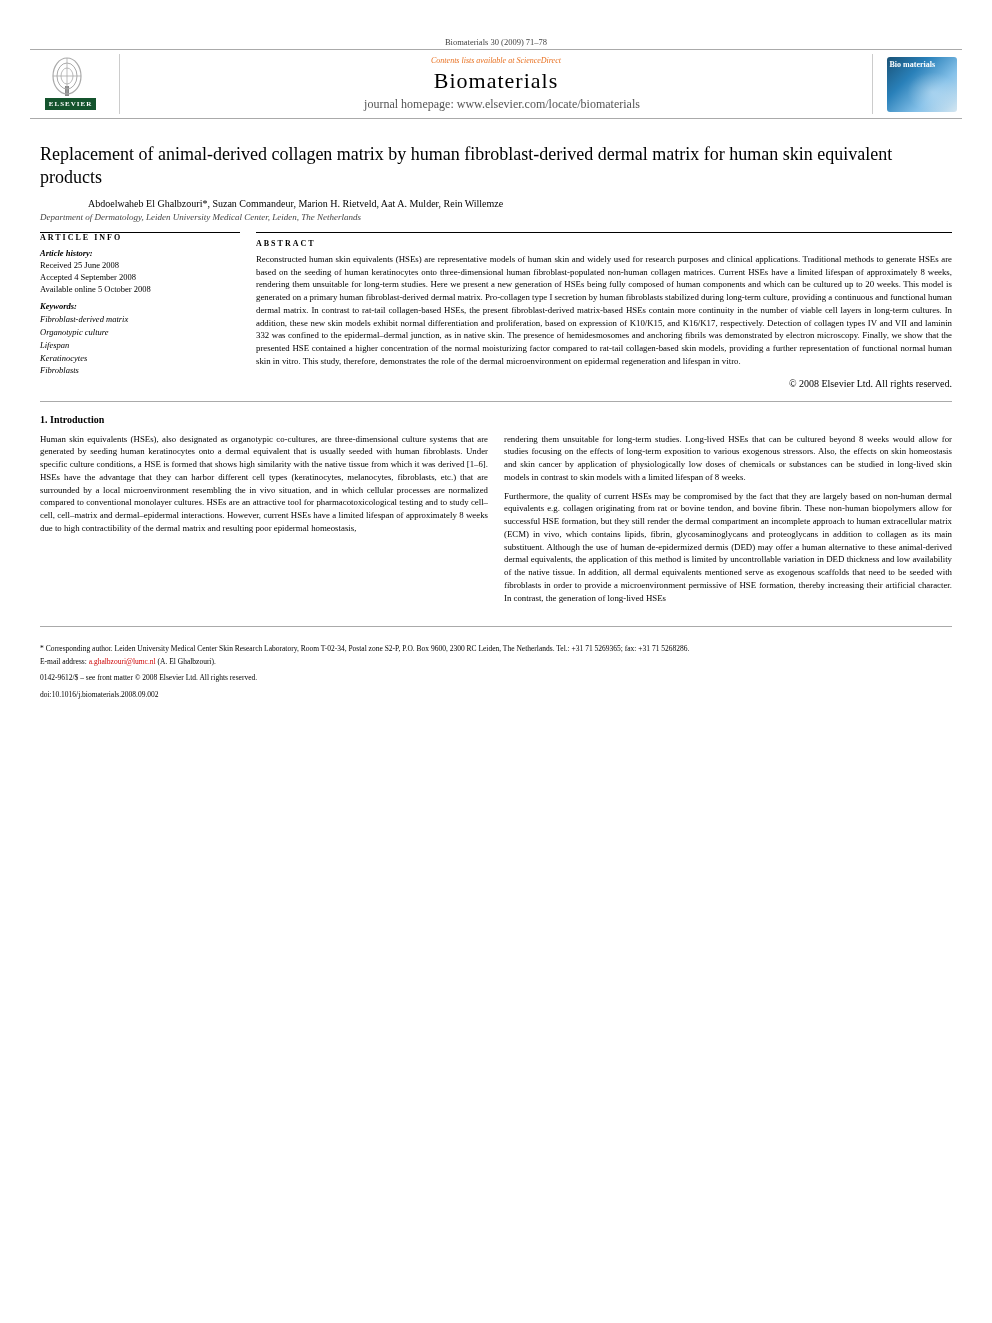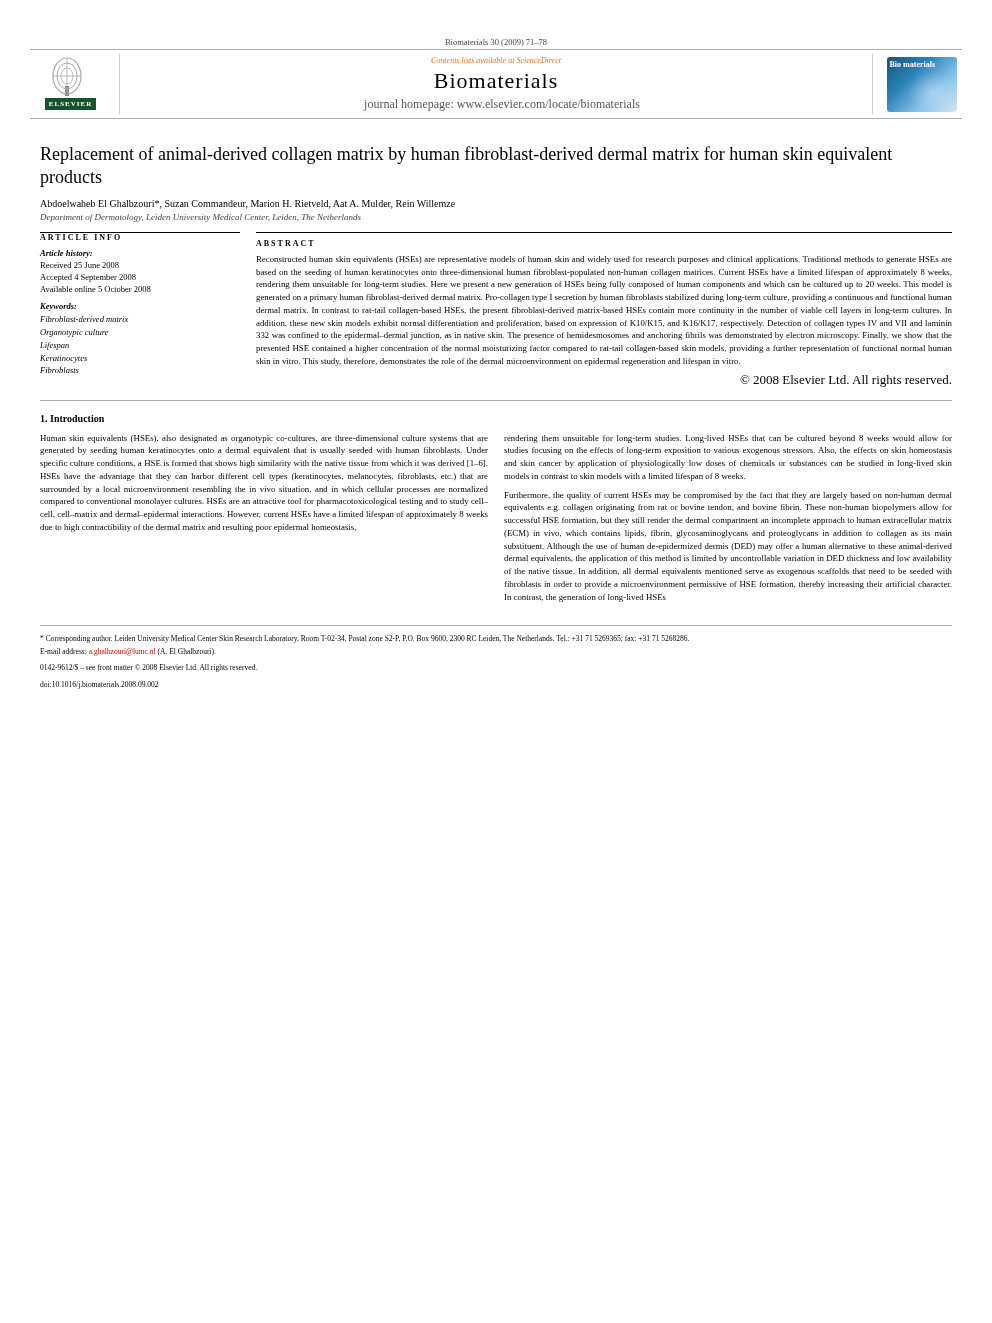--- a/index.html
+++ b/index.html
@@ -133,20 +133,21 @@
       font-weight: normal;
       line-height: 1.3;
       margin: 14px 0 8px 0;
       color: #000;
     }
 
     .article-authors {
       font-size: 10px;
       margin-bottom: 3px;
       color: #000;
+      margin-left: 48px;
     }
 
     .article-affiliation {
       font-size: 9px;
       font-style: italic;
       color: #444;
       margin-bottom: 10px;
     }
 
     .two-col {
@@ -199,22 +200,22 @@
 
     .abstract-text {
       font-size: 8.8px;
       line-height: 1.45;
       text-align: justify;
       color: #000;
     }
 
     .abstract-copyright {
       text-align: right;
-      font-size: 13px;
-      margin-top: 4px;
+      font-size: 10px;
+      margin-top: 10px;
       color: #000;
     }
 
     .divider {
       border: none;
       border-top: 1px solid #aaa;
       margin: 12px 0;
     }
 
     
@@ -244,21 +245,21 @@
       margin-bottom: 5px;
     }
 
     p {
       margin-bottom: 6px;
     }
 
     .footnote-area {
       border-top: 1px solid #aaa;
       margin-top: 16px;
-      padding-top: 8px;
+      padding-top: 17px;
       font-size: 7.5px;
       line-height: 1.4;
       color: #000;
     }
 
     .footnote-line {
       margin-bottom: 2px;
     }
 
     .doi-line {

